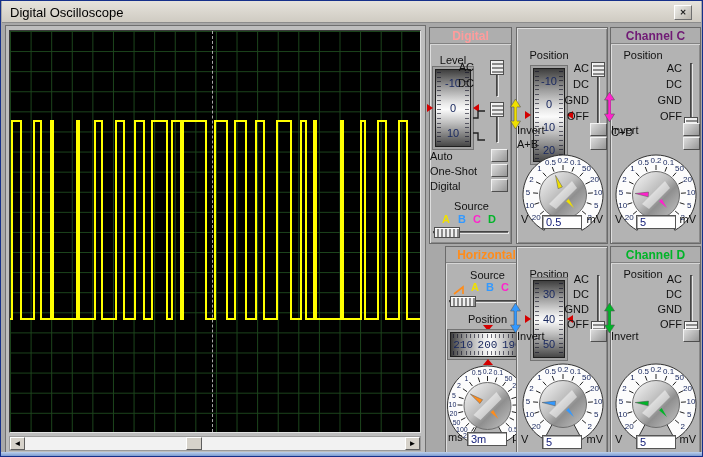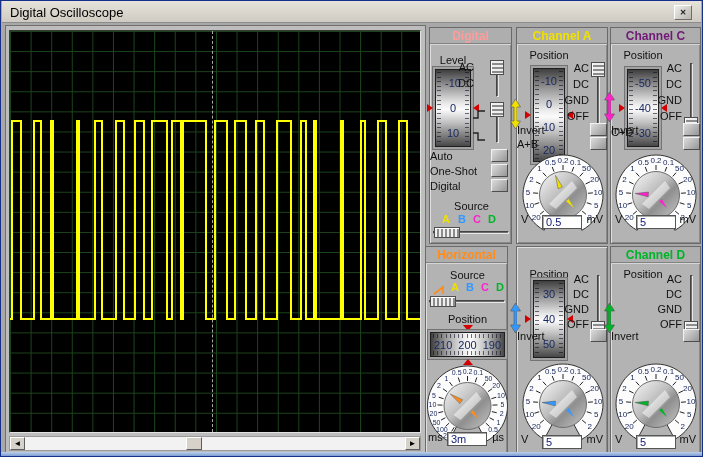--- a/index.html
+++ b/index.html
@@ -50,21 +50,21 @@
             background:repeating-linear-gradient(180deg, rgba(15,15,35,.6) 0 1px, transparent 1px 4.6px); }
   .vgauge::before { left:1px; } .vgauge::after { right:1px; }
   .tri { position:absolute; width:0; height:0; }
   .tri-right { border-top:4px solid transparent; border-bottom:4px solid transparent; border-left:6px solid #d40000; left:-9px; top:50%; margin-top:-4px; }
   .tri-left  { border-top:4px solid transparent; border-bottom:4px solid transparent; border-right:6px solid #d40000; right:-9px; top:50%; margin-top:-4px; }
   
   .hgauge { position:absolute; border:1px solid #1e1e1e;
             box-shadow:0 0 0 2px #a2a2a2, 0 0 0 3px #747474;
             background:linear-gradient(90deg,#3f3f3f 0%,#9a9a9a 20%,#ececec 45%,#fbfbfb 55%,#b5b5b5 78%,#474747 100%);
             display:flex; justify-content:space-around; align-items:center; }
-  .hgauge span { font-size:11px; color:#1b2a60; }
+  .hgauge span { font-size:11px; color:#1b2a60;font-family:Liberation Mono, monospace; }
   .hgauge::before, .hgauge::after { content:""; position:absolute; left:2px; right:2px; height:4px;
             background:repeating-linear-gradient(90deg, rgba(15,15,35,.6) 0 1px, transparent 1px 4.2px); }
   .hgauge::before { top:1px; } .hgauge::after { bottom:1px; }
   .tri-down { border-left:5px solid transparent; border-right:5px solid transparent; border-top:6px solid #d40000; }
   .tri-up   { border-left:5px solid transparent; border-right:5px solid transparent; border-bottom:6px solid #d40000; }
   
   .vslider { position:absolute; width:17px; }
   .vtrack { position:absolute; left:7px; top:1px; bottom:1px; width:3px; background:#6e6e6e;
             border:1px solid #444; border-right-color:#e8e8e8; border-bottom-color:#e8e8e8; }
   .vknob { position:absolute; left:1px; width:14px; height:15px;
@@ -167,21 +167,21 @@
       <span style="left: 28px; top: 185px; color: rgb(51, 153, 255);">B</span>
       <span style="left: 43px; top: 185px; color: rgb(255, 34, 204);">C</span>
       <span style="left: 58px; top: 185px; color: rgb(0, 180, 40);">D</span>
     </div>
     <div class="hslider" style="left:3px;top:199px;width:76px">
       <div class="htrack"></div>
         <div class="hknob"></div>
     </div>
   </div>
 
-  <div class="panel" style="left:424px;top:245px;width:83px;height:208px">
+  <div class="panel" style="left:444px;top:245px;width:83px;height:208px">
     <div class="ptitle" style="color: rgb(255, 140, 26);">Horizontal</div>
     <div class="plabel center" style="left:0;width:83px;top:22px">Source</div>
     <span class="glyph" style="left:7px;top:35px">
       <svg width="15" height="11">
           <path d="M1,9 L10,2 L10,9" fill="none" stroke="#ff8c1a" stroke-width="1.6"></path>
         </svg></span>
     <div class="letters">
       <span style="left: 25px; top: 34px; color: rgb(240, 224, 0);">A</span>
       <span style="left: 40px; top: 34px; color: rgb(51, 153, 255);">B</span>
       <span style="left: 55px; top: 34px; color: rgb(255, 34, 204);">C</span>
@@ -241,21 +241,20 @@
         <path d="M27.5,50 L50.5,27 L55.5,34 L34.5,55 Z" fill="rgba(255,255,255,0.5)"></path>
         <path d="M24.3,29.0 L33.9,38.5 L36.6,34.7 Z" fill="#ff8c1a" stroke="#555" stroke-width="0.5"></path>
         <path d="M52.4,54.0 L47.2,45.1 L44.6,47.3 Z" fill="#ff8c1a"></path>
       </svg>
     <span class="unit" style="left:2px;top:184px">ms</span>
     <div class="valbox" style="left:21px;top:185px;width:40px">3m</div>
     <span class="unit" style="right:3px;top:184px">µs</span>
   </div>
 
   <div class="panel" style="left:515px;top:26px;width:92px;height:217px">
-    <div class="ptitle" style="color: rgb(240, 224, 0);">Channel A</div>
     <div class="plabel center" style="left:4px;width:56px;top:21px">Position</div>
     <span class="dbl-arrow" style="left:-7px;top:71px;color:#f0e000">
       <svg viewBox="0 0 11 30" width="11" height="30">
           <path fill="currentColor" stroke="#555" stroke-width="0.6" d="M5.5,0 L10.5,8 L7,8 L7,22 L10.5,22 L5.5,30 L0.5,22 L4,22 L4,8 L0.5,8 Z"></path>
         </svg>
       </span>
     <div class="vgauge" style="left:16px;top:40px;width:32px;height:94px">
       <span>-10</span>
       <span>0</span>
       <span>10</span>
@@ -314,27 +313,20 @@
   </div>
 
   <div class="panel" style="left:609px;top:26px;width:91px;height:217px">
     <div class="ptitle" style="color: #701a75;">Channel C</div>
     <div class="plabel center" style="left:4px;width:56px;top:21px">Position</div>
     <span class="dbl-arrow" style="left:-7px;top:64px;color:#ff22cc">
       <svg viewBox="0 0 11 30" width="11" height="30">
           <path fill="currentColor" stroke="#555" stroke-width="0.6" d="M5.5,0 L10.5,8 L7,8 L7,22 L10.5,22 L5.5,30 L0.5,22 L4,22 L4,8 L0.5,8 Z"></path>
         </svg>
       </span>
-    <div class="vgauge" style="left:16px;top:41px;width:32px;height:78px">
-      <span>-50</span>
-      <span>-40</span>
-      <span>-30</span>
-      <i class="tri tri-right"></i>
-      <i class="tri tri-left"></i>
-    </div>
     <div class="plabel" style="left:39px;width:32px;top:34px;text-align:right">AC</div>
     <div class="plabel" style="left:39px;width:32px;top:50px;text-align:right">DC</div>
     <div class="plabel" style="left:39px;width:32px;top:66px;text-align:right">GND</div>
     <div class="plabel" style="left:39px;width:32px;top:82px;text-align:right">OFF</div>
     <div class="vslider" style="left:72px;top:34px;height:70px">
       <div class="vtrack"></div>
         <div class="vknob bottom"></div>
     </div>
     <div class="btnlabel" style="left:0;width:69px;top:96px">Invert</div>
     <div class="sbtn" style="left:72px;top:95px"></div>

